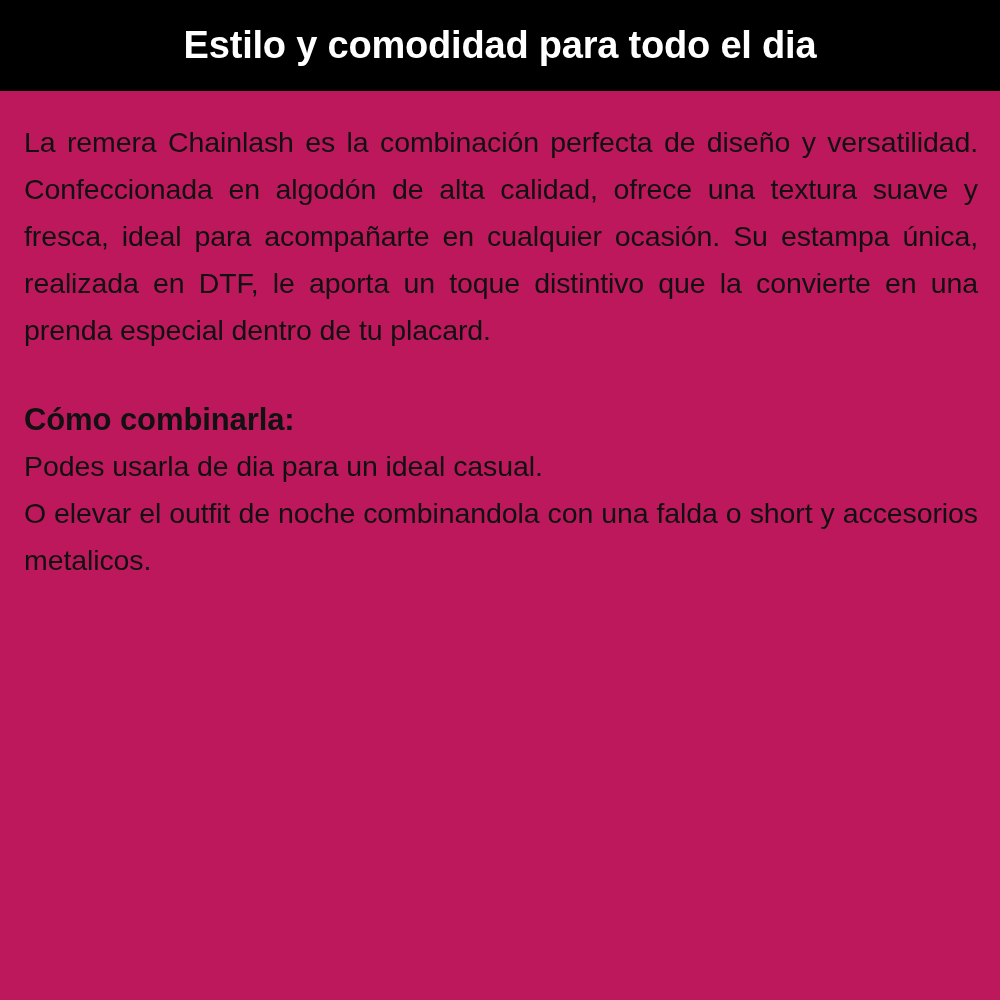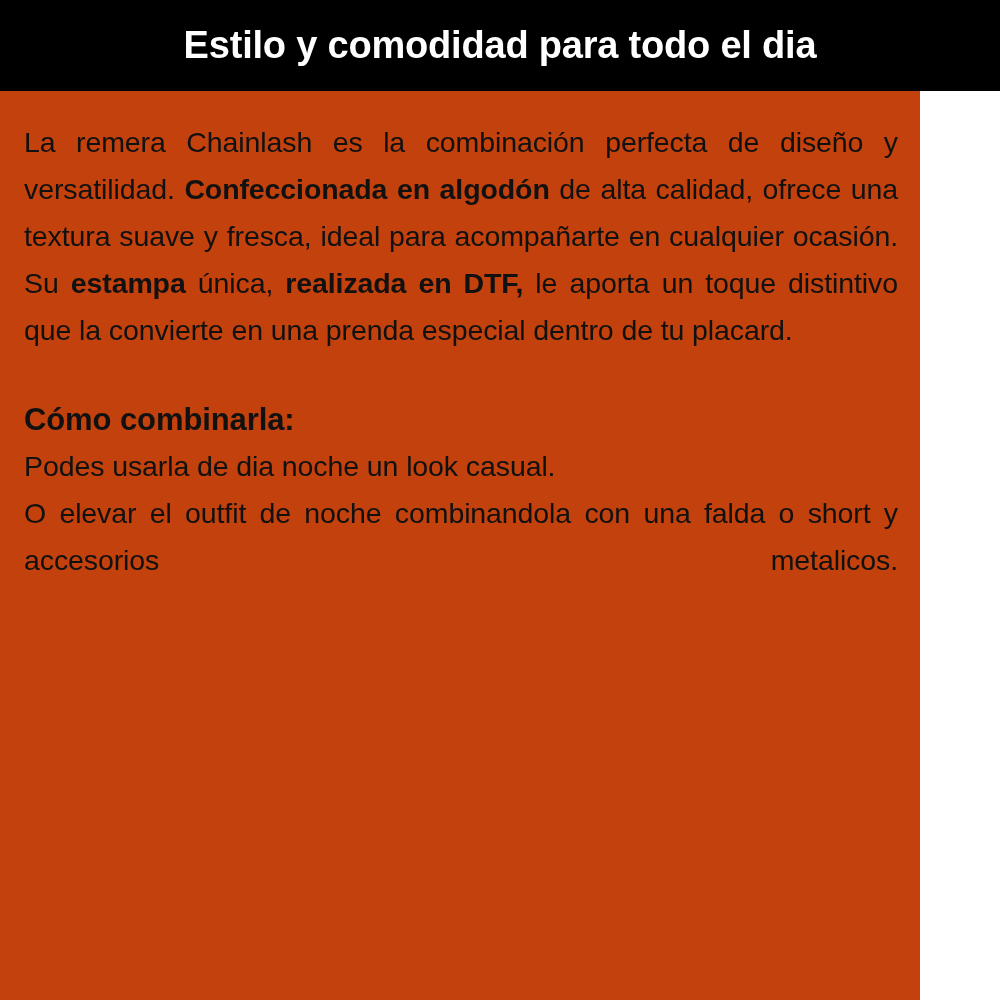--- a/index.html
+++ b/index.html
@@ -8,23 +8,23 @@
   }
   body {
     width: 1000px;
     height: 1000px;
     background: #ffffff;
     font-family: "Liberation Sans", sans-serif;
     overflow: hidden;
   }
   .page {
     position: relative;
-    width: 920px;
+    width: 1000px;
     height: 1000px;
-    background: #c2410c;
+    background: #be185d;
     box-sizing: border-box;
   }
   .banner {
     width: 1000px;
     height: 91px;
     background: #000000;
     display: flex;
     align-items: center;
     justify-content: center;
     box-sizing: border-box;
@@ -77,21 +77,21 @@
   .line-justified {
     text-align: justify;
     text-justify: inter-word;
   }
   .line-justified::after {
     content: "";
     display: inline-block;
     width: 100%;
   }
   b {
-    font-weight: bold;
+    font-weight: normal;
   }
 </style>
 </head>
 <body>
 
 <div class="page">
 
   <div class="banner">
     <h1 class="banner-title">Estilo y comodidad para todo el dia</h1>
   </div>
@@ -99,19 +99,19 @@
   <div class="content">
 
     <p class="para">
       <span>La remera Chainlash es la combinación perfecta de diseño y versatilidad. </span><b>Confeccionada en algodón</b><span> de alta calidad, ofrece una textura suave y fresca, ideal para acompañarte en cualquier ocasión. Su </span><b>estampa</b><span> única, </span><b>realizada en DTF,</b><span> le aporta un toque distintivo que la convierte en una prenda especial dentro de tu placard.</span>
     </p>
 
     <div class="spacer"></div>
 
     <p class="subhead">Cómo combinarla:</p>
 
-    <p class="line">Podes usarla de dia noche un look casual.</p>
+    <p class="line">Podes usarla de dia para un ideal casual.</p>
 
     <p class="line line-justified">O elevar el outfit de noche combinandola con una falda  o short y accesorios metalicos.</p>
 
   </div>
 
 </div>
 
 </body></html>

